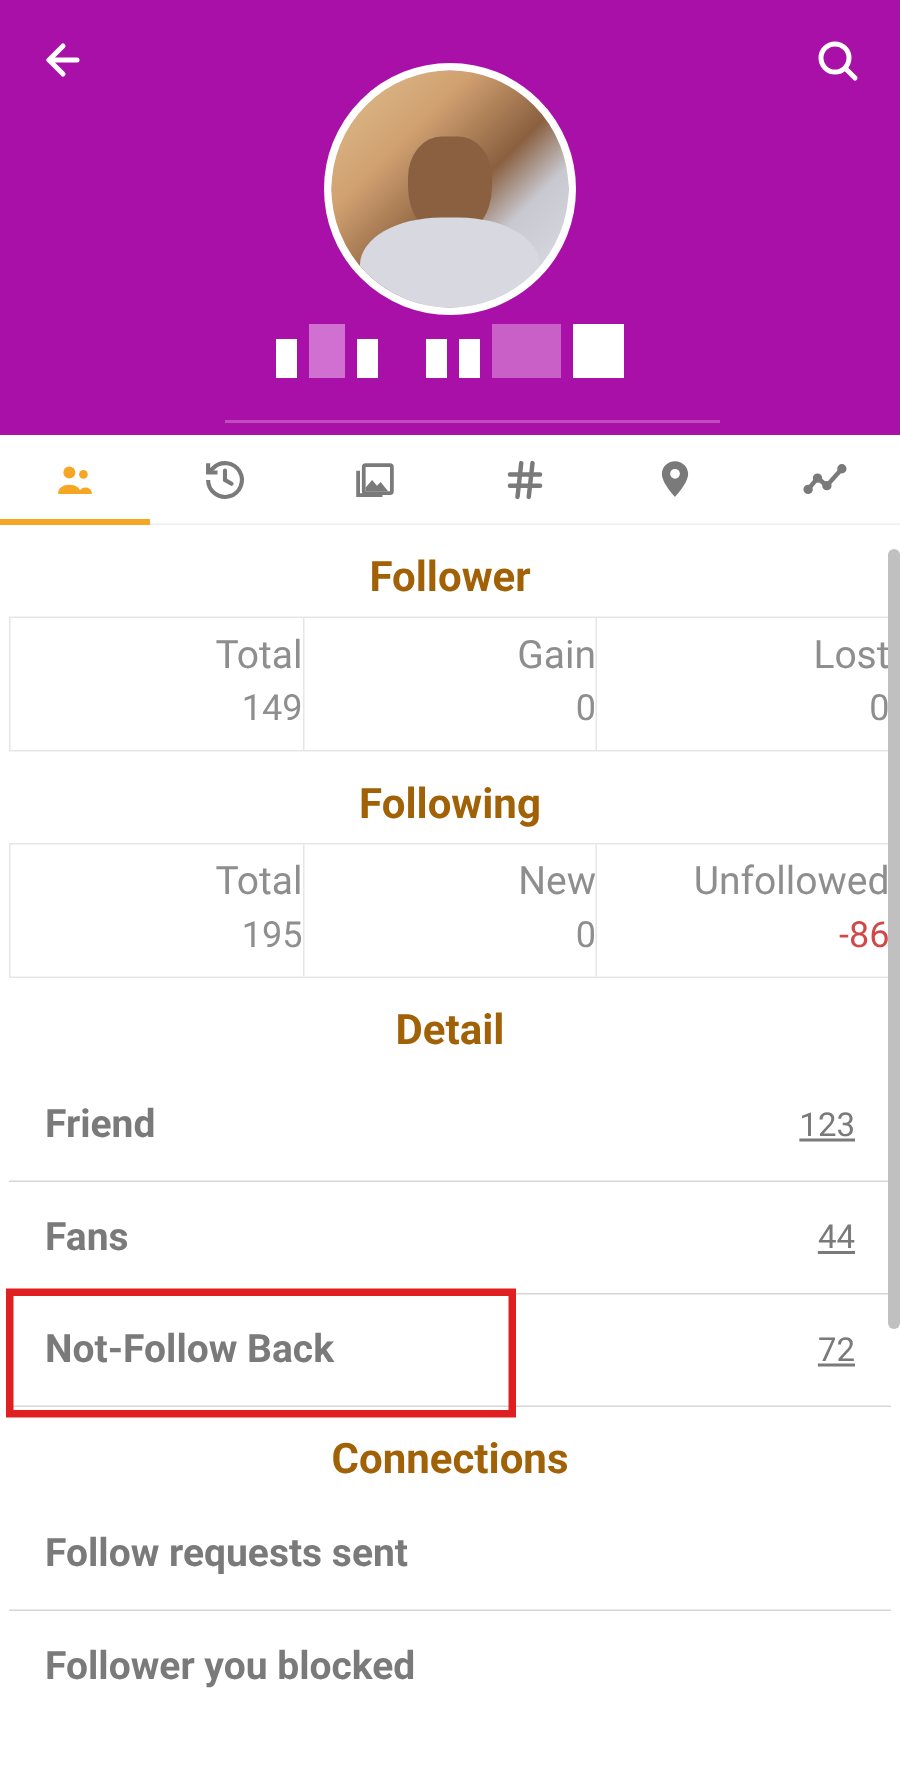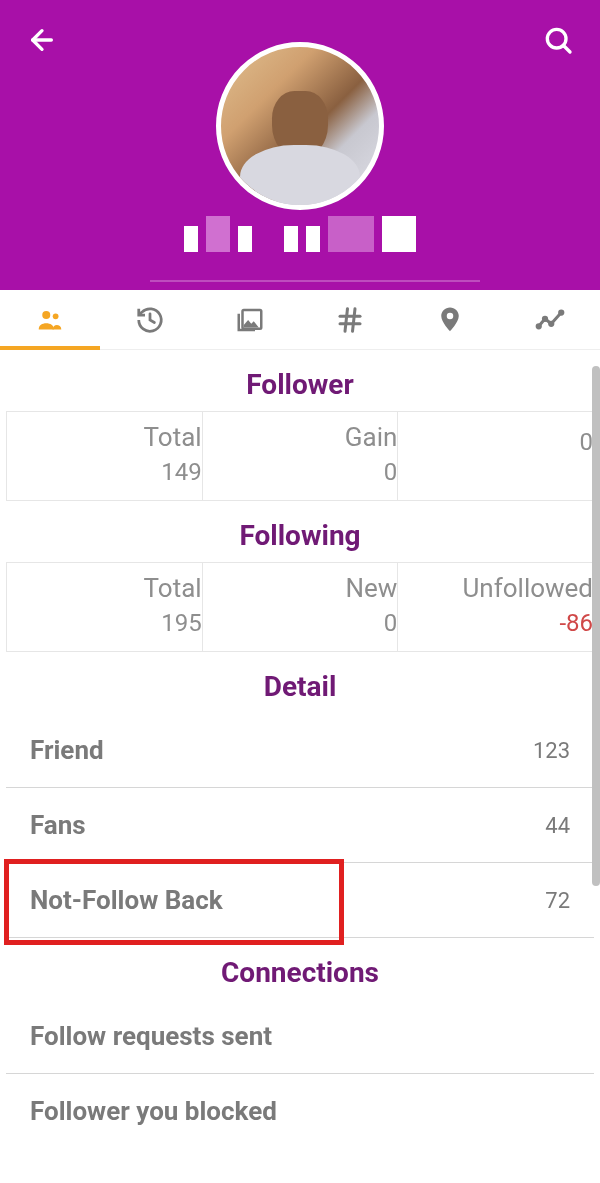--- a/index.html
+++ b/index.html
@@ -94,21 +94,21 @@
     position:absolute;
     bottom:-1px; left:0; right:0;
     height:4px;
     background:#f5a623;
   }
 
   .section-title {
     text-align:center;
     font-weight:700;
     font-size:28px;
-    color:#701a75;
+    color:#a16207;
     padding:18px 0 10px;
   }
   .stats-row {
     display:flex;
     border:1px solid #e6e6e6;
     margin:0 6px;
   }
   .stat {
     flex:1;
     text-align:right;
@@ -123,21 +123,21 @@
   .detail-row {
     display:flex;
     justify-content:space-between;
     align-items:center;
     padding:22px 24px;
     border-bottom:1px solid #d6d6d6;
     margin:0 6px;
     position:relative;
   }
   .detail-label { font-size:26px; color:#7a7a7a;font-weight:bold; }
-  .detail-value { font-size:22px; color:#7a7a7a; }
+  .detail-value { font-size:22px; color:#7a7a7a;text-decoration:underline; }
   .highlight-box {
     position:absolute;
     left:-2px; top:-4px;
     width:340px; height:86px;
     border:5px solid #e02020;
     pointer-events:none;
   }
 
   .scrollbar {
     position:absolute;
@@ -230,20 +230,21 @@
 <div class="stats-row">
   <div class="stat">
     <div class="stat-label">Total</div>
     <div class="stat-value">149</div>
   </div>
   <div class="stat">
     <div class="stat-label">Gain</div>
     <div class="stat-value">0</div>
   </div>
   <div class="stat">
+    <div class="stat-label">Lost</div>
     <div class="stat-value">0</div>
   </div>
 </div>
 
 <div class="section-title">Following</div>
 <div class="stats-row">
   <div class="stat">
     <div class="stat-label">Total</div>
     <div class="stat-value">195</div>
   </div>

